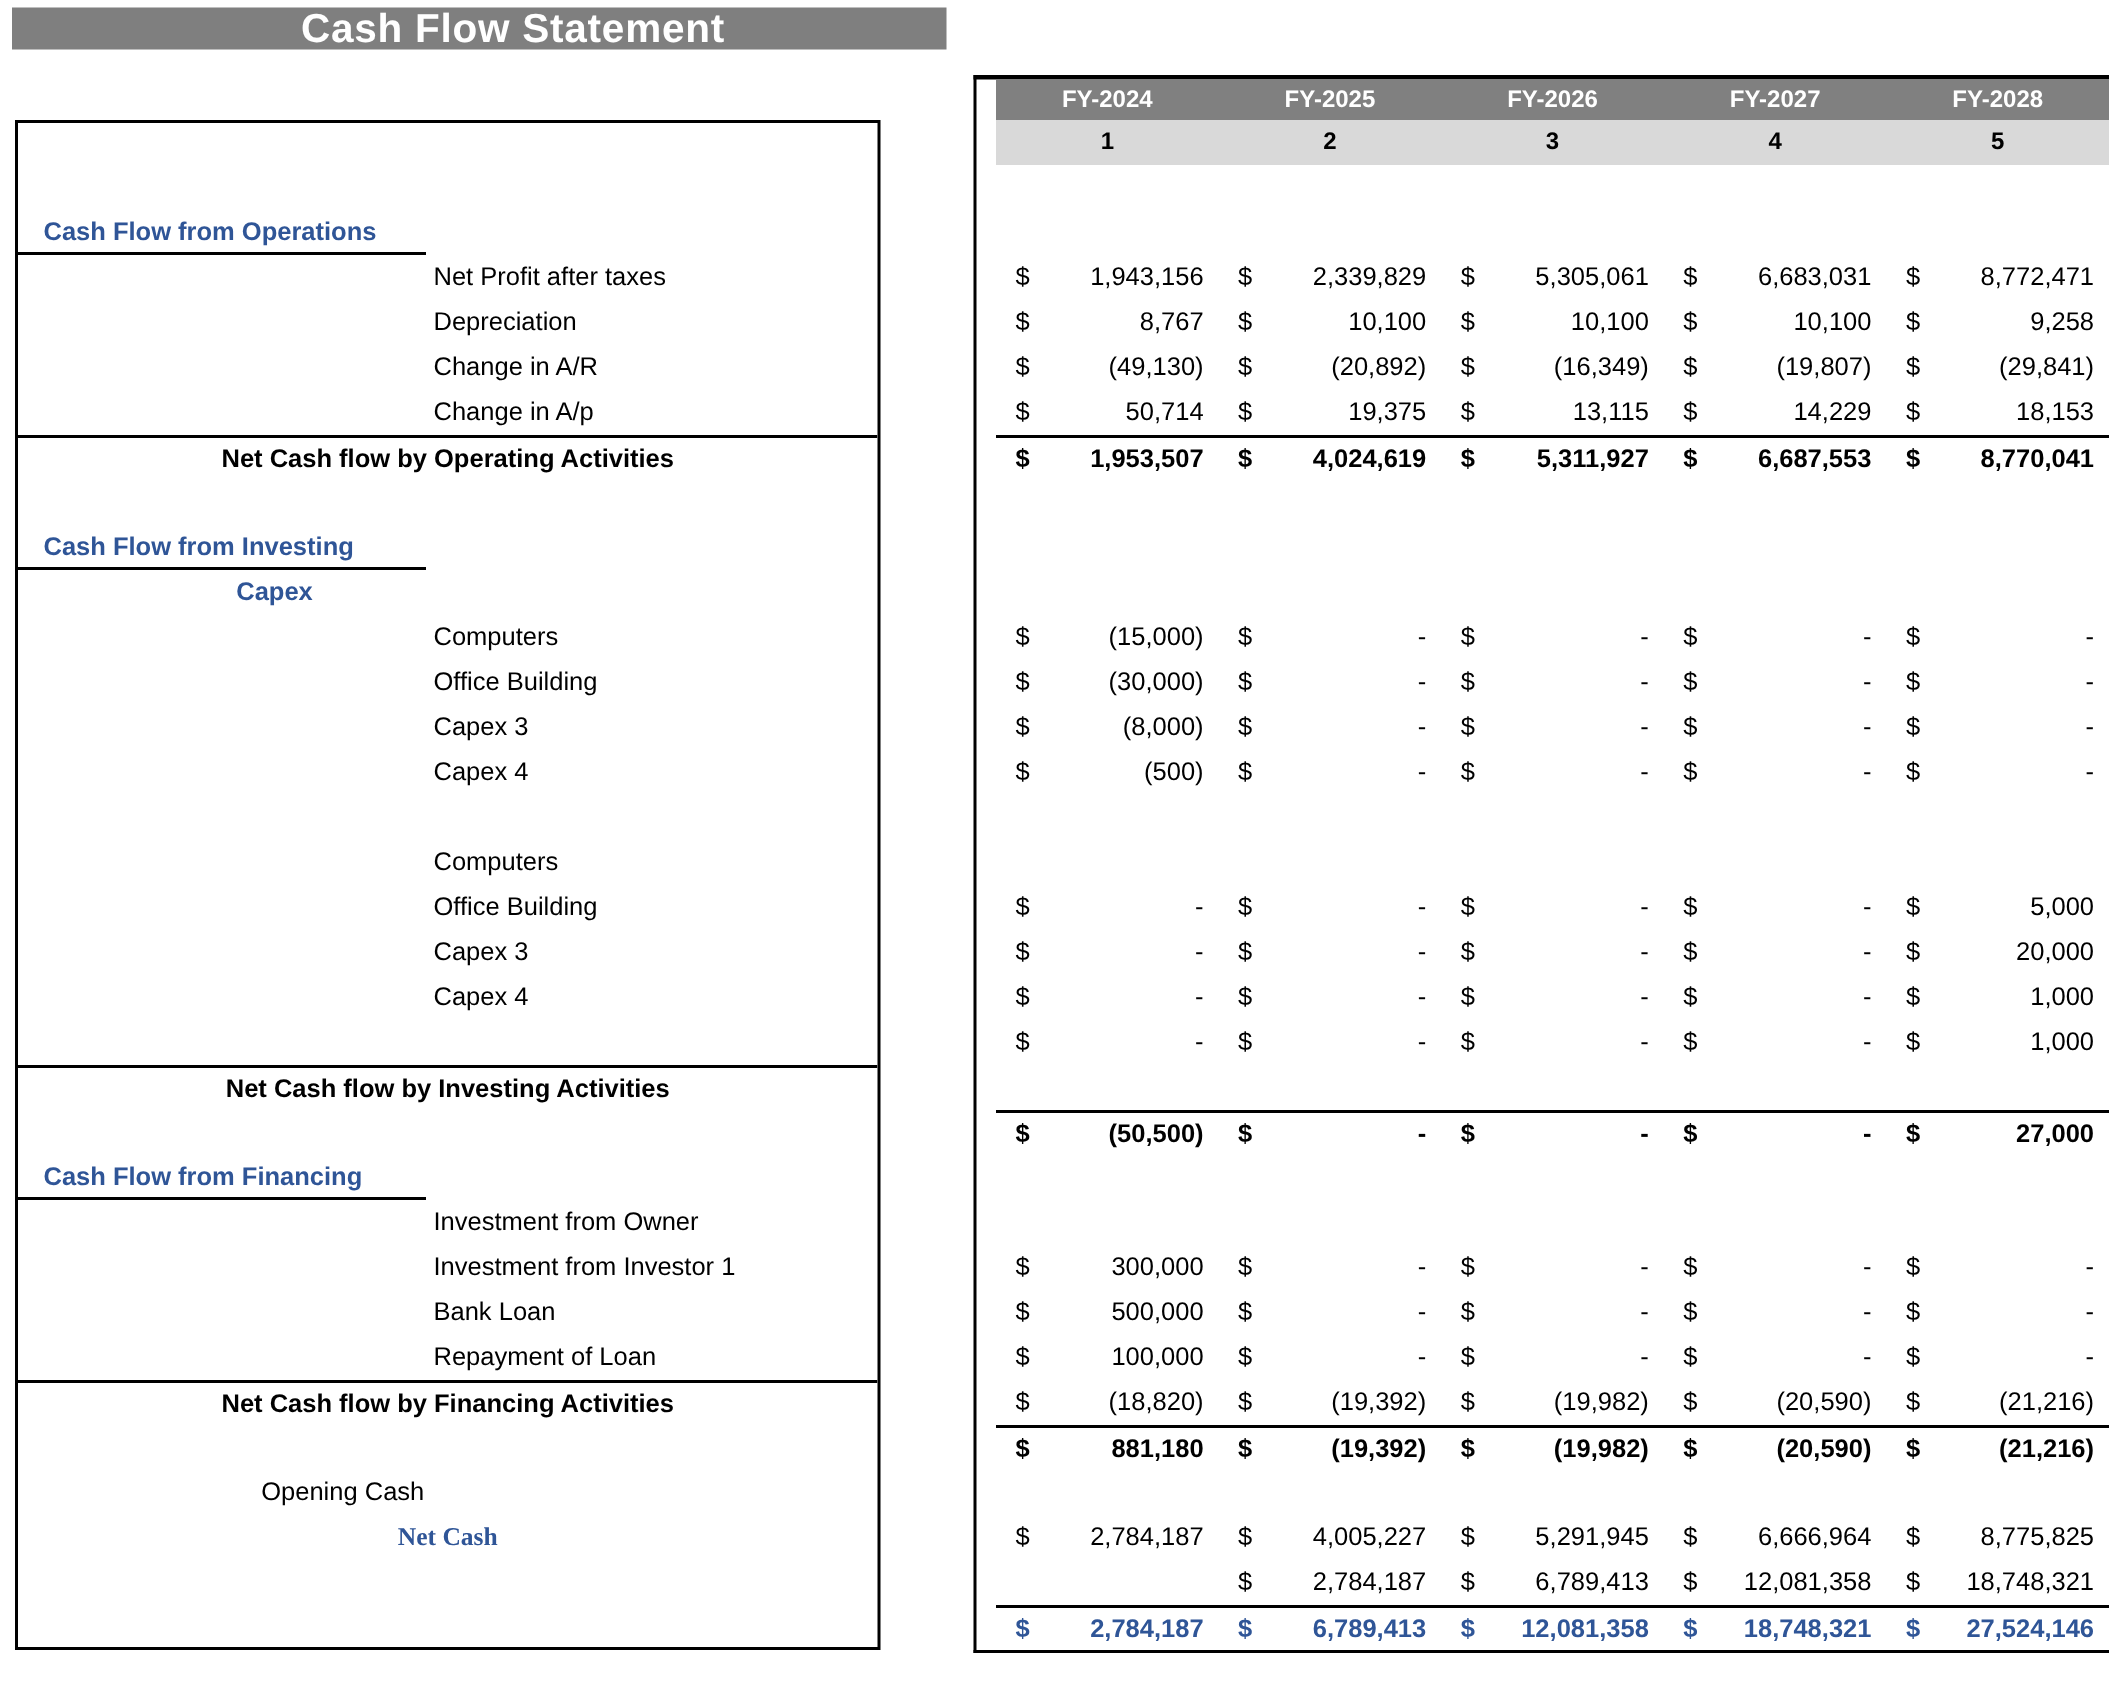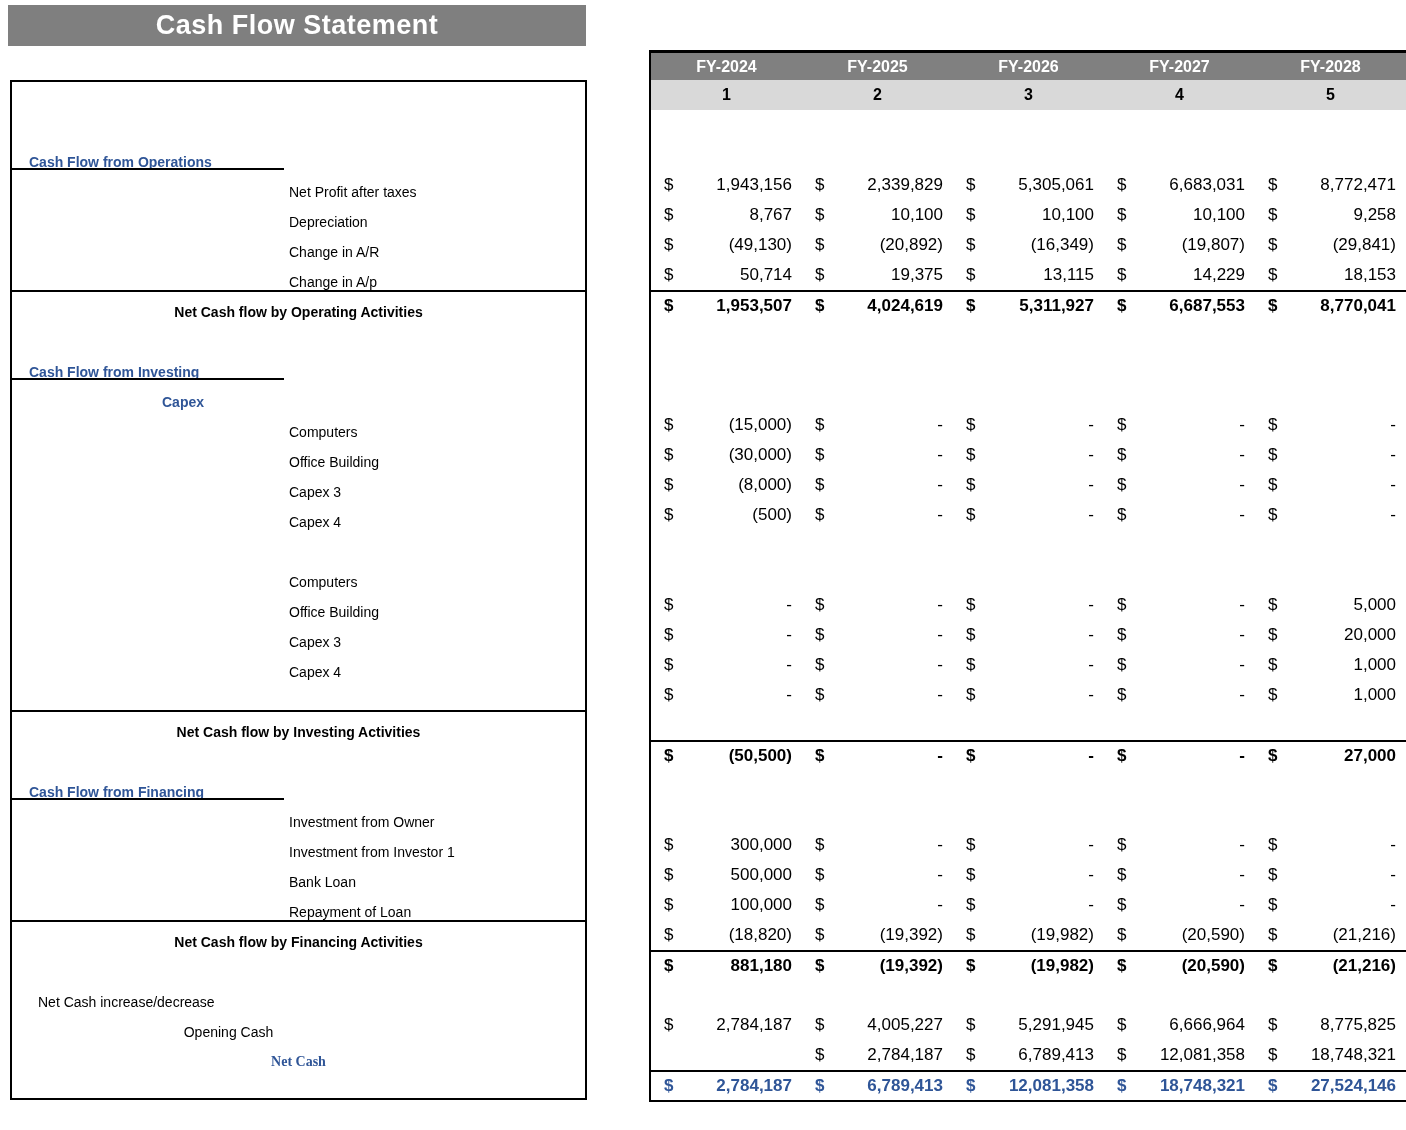--- a/index.html
+++ b/index.html
@@ -8,33 +8,34 @@
     --head-gray:#808080;
     --band-gray:#d9d9d9;
     --line:#000000;
   }
   html,body{margin:0;padding:0;background:#ffffff;}
   body{
     width:1406px;height:1130px;position:relative;overflow:hidden;
     font-family:"Liberation Sans", sans-serif;color:#000;
   }
   .title-banner{
-    position:absolute;left:8px;top:5px;width:578px;height:41px;
+    position:absolute;left:8px;top:5px;width:578px;height:28px;
     background:var(--banner-gray);color:#fff;
     font-size:27px;font-weight:700;
     display:flex;align-items:center;justify-content:center;
     letter-spacing:.5px;
+    padding-left:45px;
   }
   
   .values-panel{
     position:absolute;left:649px;top:50px;width:757px;
     border-top:3px solid var(--line);
     border-left:2px solid var(--line);
     border-bottom:2px solid var(--line);
-    box-sizing:border-box;background:#fff;
+    box-sizing:border-box;background:#fff;padding-left:13px;
   }
   .year-band{height:27px;background:var(--head-gray);display:flex;}
   .num-band{height:30px;background:var(--band-gray);display:flex;}
   .hcell{
     width:151px;display:flex;align-items:center;justify-content:center;
     font-size:16px;font-weight:700;box-sizing:border-box;
   }
   .year-band .hcell{color:#fff;}
   .num-band .hcell{color:#000;}
   .vrow{height:30px;display:flex;box-sizing:border-box;}
@@ -46,22 +47,22 @@
   }
   .vrow.bold .vcell{font-weight:700;}
   .vrow.blue .vcell{color:var(--accent);font-weight:700;}
   
   .labels-panel{
     position:absolute;left:10px;top:80px;width:577px;height:1020px;
     border:2px solid var(--line);box-sizing:border-box;
     padding-top:28px;overflow:hidden;background:#fff;
   }
   .lrow{
-    height:30px;position:relative;display:flex;align-items:flex-end;
-    font-size:14px;box-sizing:border-box;white-space:nowrap;
+    height:30px;position:relative;display:flex;align-items:center;
+    font-size:17px;box-sizing:border-box;white-space:nowrap;
   }
   .lrow.section{color:var(--accent);font-weight:700;padding-left:17px;}
   .lrow.section .underline{
     position:absolute;left:0;bottom:0;width:272px;height:2px;background:var(--line);
   }
   .lrow.subsection{color:var(--accent);font-weight:700;width:295px;justify-content:center;padding-left:47px;}
   .lrow.detail{padding-left:277px;}
   .lrow.total{font-weight:700;justify-content:center;border-top:2px solid var(--line);}
   .lrow.plain{padding-left:26px;}
   .lrow.indent{width:433px;justify-content:center;}
@@ -655,22 +656,19 @@
     <div class="lrow detail">
       <span>Bank Loan</span>
     </div>
     <div class="lrow detail">
       <span>Repayment of Loan</span>
     </div>
     <div class="lrow total">
       <span>Net Cash flow by Financing Activities</span>
     </div>
     <div class="lrow blank"></div>
-    <div class="lrow plain">
-      <span>Net Cash increase/decrease</span>
-    </div>
     <div class="lrow indent">
       <span>Opening Cash</span>
     </div>
     <div class="lrow netcash">
       <span>Net Cash</span>
     </div>
   </div>
 
 </body></html>

